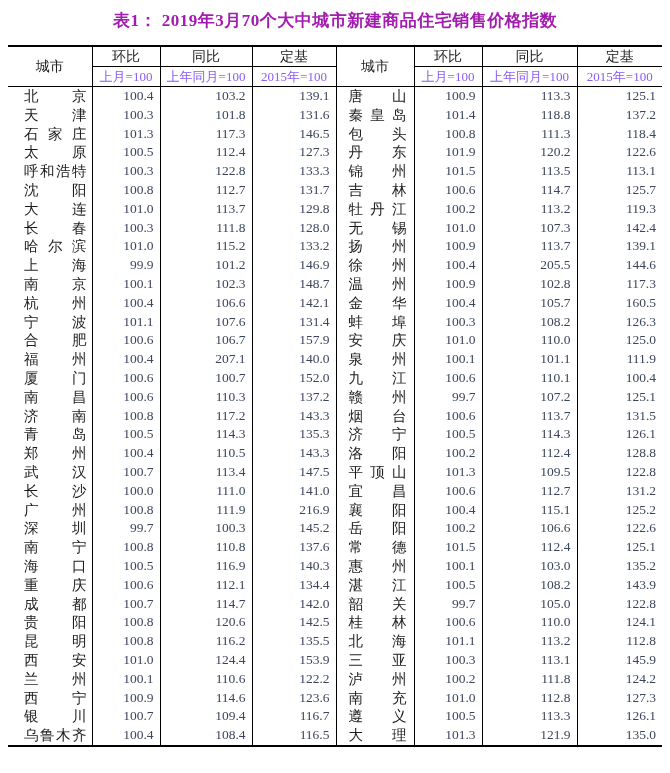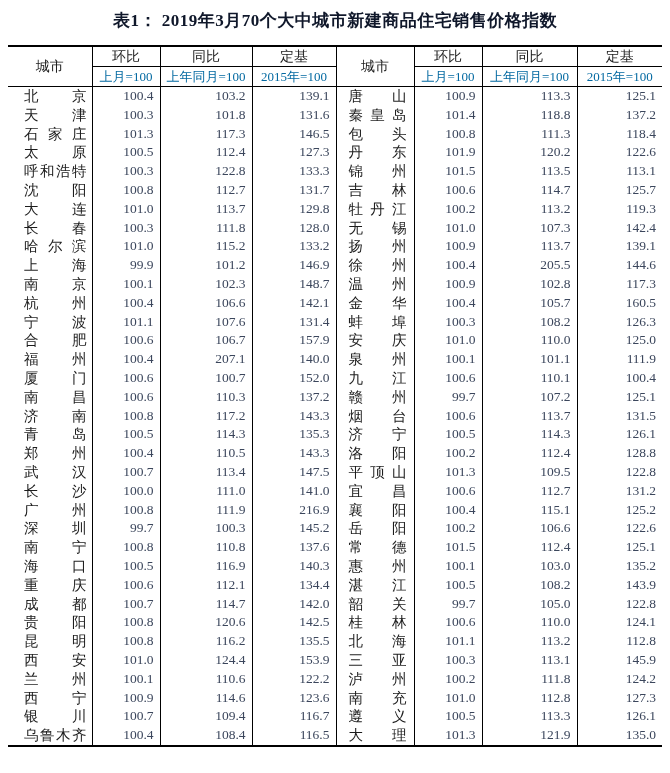--- a/index.html
+++ b/index.html
@@ -15,21 +15,21 @@
     position: relative;
     width: 670px;
     height: 773px;
     background: #ffffff;
   }
   .title {
     padding-top: 9px;
     text-align: center;
     font-size: 17px;
     font-weight: bold;
-    color: #0f172a;
+    color: #a21caf;
     letter-spacing: 0.5px;
     white-space: nowrap;
   }
   table.idx {
     border-collapse: collapse;
     table-layout: fixed;
     width: 654px;
     margin: 13px 0 0 8px;
     border-top: 2.5px solid #000;
     border-bottom: 2.5px solid #000;
@@ -47,21 +47,21 @@
     font-weight: normal;
     border-bottom: 1px solid #000;
     height: 19px;
     padding: 0;
     text-align: center;
     vertical-align: middle;
     overflow: hidden;
     white-space: nowrap;
   }
   th.hmain { font-size: 14px; color: #1c1c1c; }
-  th.hsub  { font-size: 13px; color: #0369a1; }
+  th.hsub  { font-size: 13px; color: #8b5cf6; }
   .bl { border-left: 1px solid #000; }
 
   tbody td {
     height: 18.8px;
     line-height: 18.8px;
     padding: 0;
     overflow: hidden;
     white-space: nowrap;
     vertical-align: middle;
   }

